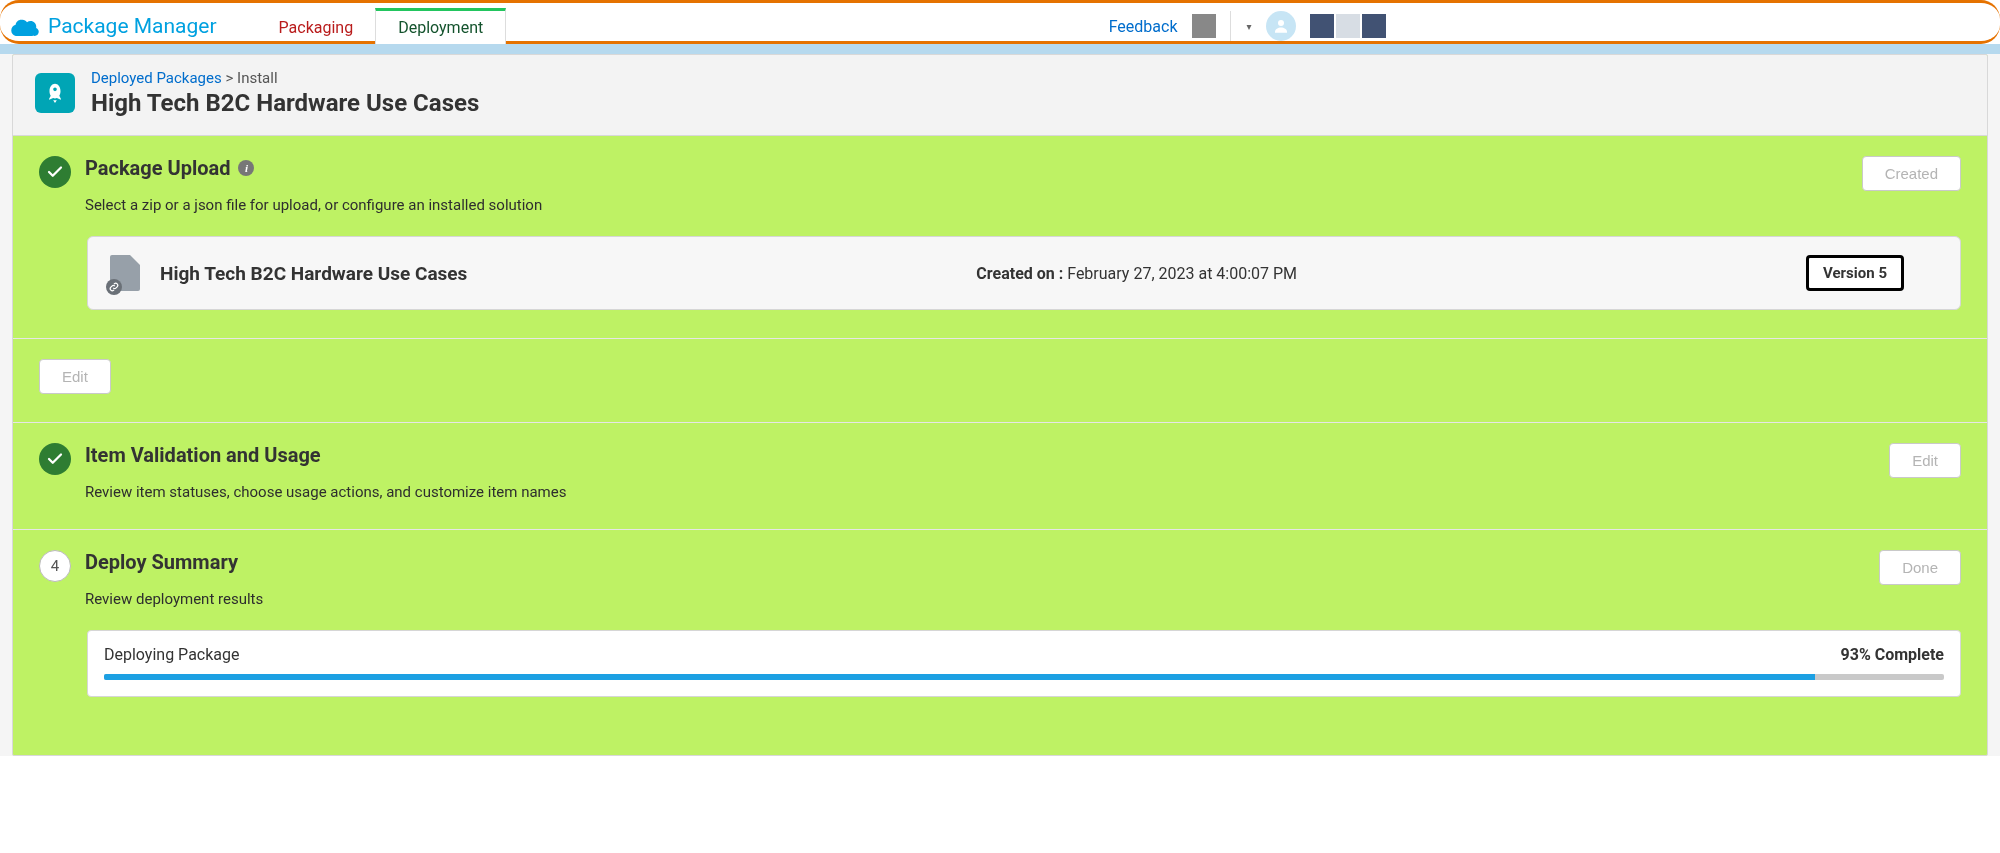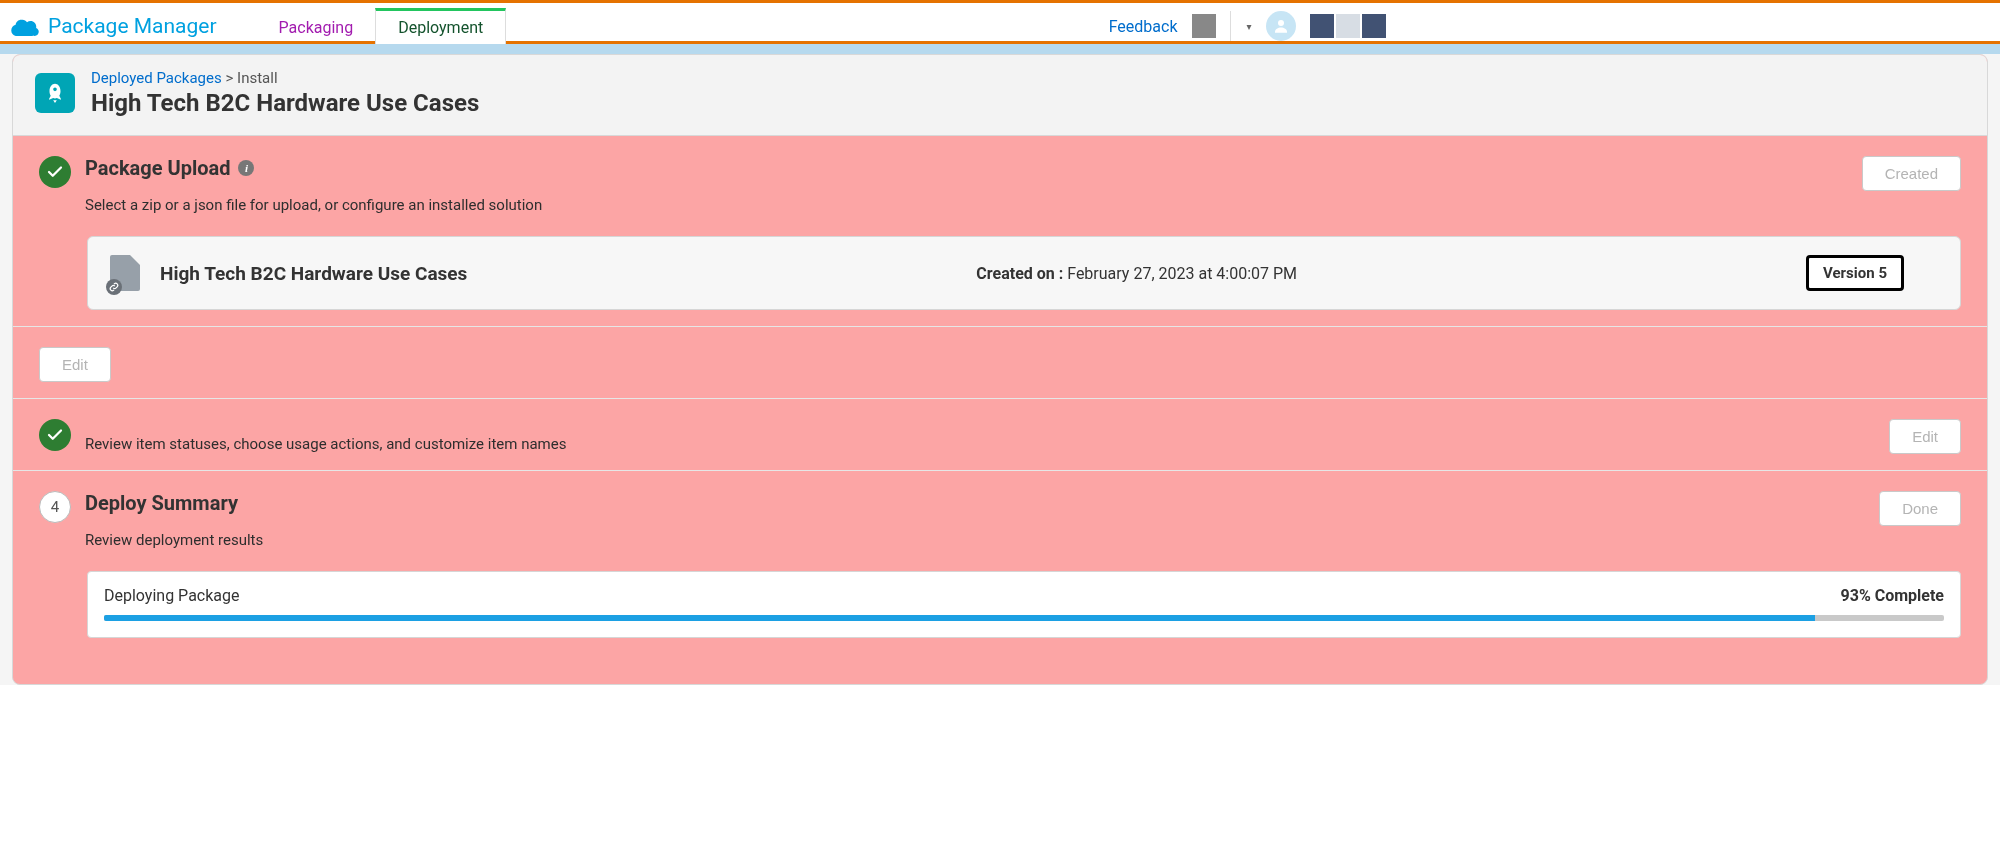--- a/index.html
+++ b/index.html
@@ -13,30 +13,31 @@
   
   .topbar {
     display: flex;
     align-items: center;
     justify-content: space-between;
     height: 44px;
     border-top: 3px solid #e57200;
     border-bottom: 3px solid #e57200;
     padding: 8px 12px 0 10px;
     background: #fff;
+    border-radius: 19px;
   }
   .topbar::after { content: ""; } 
   .topbar-left { display: flex; align-items: center; height: 100%; }
   .logo-wrap { display: flex; align-items: center; gap: 8px; margin-right: 40px; }
   .logo-cloud { width: 30px; height: 20px; color: #00a1e0; }
   .app-title { color: #00a1e0; font-size: 21px; font-weight: 400; }
   .nav-tabs { display: flex; align-items: stretch; height: 100%; }
   .nav-tab {
     display: flex; align-items: center;
-    padding: 0 22px; font-size: 16px; color: #a21caf; cursor: pointer;
+    padding: 0 22px; font-size: 16px; color: #b91c1c; cursor: pointer;
     border-top: 3px solid transparent;
     margin-top: -3px;
     height: calc(100% + 6px);
   }
   .nav-tab.active {
     color: #14532d;
     background: #fff;
     border-top: 3px solid #22c55e;
     border-left: 1px solid #ddd;
     border-right: 1px solid #ddd;
@@ -55,21 +56,21 @@
   .right-squares { display:flex; gap:2px; }
   .right-squares .sq { width:24px; height:24px; background:#415273; }
   .right-squares .sq:nth-child(2){ background:#d7dde4;}
   .right-squares .sq:nth-child(3){ background:#415273;}
 
   
   .blue-strip { height: 10px; background: #b6d9ee; }
 
   
   .page-outer { padding: 0 12px; background: #f5f5f5; }
-  .page-frame { background:#fca5a5; border:1px solid #d8d8d8; border-radius:8px; overflow:hidden; }
+  .page-frame { background:#bef264; border:1px solid #d8d8d8; border-radius:2px; overflow:hidden; }
 
   
   .pkg-header {
     display:flex; align-items:center; gap:16px;
     padding: 14px 22px 18px 22px;
     background: #f3f3f3;
     border-bottom: 1px solid #d8d8d8;
   }
   .pkg-icon {
     width: 40px; height: 40px; border-radius: 6px;
@@ -78,21 +79,21 @@
   .pkg-icon svg { width:22px; height:22px; color:#fff; }
   .pkg-crumbs { font-size:15px; }
   .pkg-crumbs a { color:#006dcc; text-decoration:none; }
   .pkg-crumbs .sep, .pkg-crumbs .leaf { color:#555; }
   .pkg-title { font-size:24px; font-weight:700; margin-top:2px; }
 
   
   .steps { padding: 0 0 30px 0; }
 
   
-  .step { padding: 20px 26px 16px 26px; border-bottom: 1px solid #e6e6e6; }
+  .step { padding: 20px 26px 28px 26px; border-bottom: 1px solid #e6e6e6; }
   .step:last-child { border-bottom: none; }
   .step-head { display:flex; align-items:flex-start; justify-content:space-between; gap:20px; }
   .step-head-left { display:flex; align-items:flex-start; gap:14px; }
   .step-badge {
     width: 32px; height: 32px; border-radius:50%;
     display:flex; align-items:center; justify-content:center;
     flex-shrink:0;
   }
   .step-badge.done { background:#2e7d32; color:#fff; }
   .step-badge.done svg { width:18px; height:18px; stroke:#fff; }
@@ -264,20 +265,23 @@
 
       <div class="step">
         <div class="step-head">
           <div class="step-head-left">
             <div class="step-badge done">
               <svg viewBox="0 0 24 24" fill="none" stroke="currentColor" stroke-width="3" stroke-linecap="round" stroke-linejoin="round">
                   <polyline points="4 12 9 17 20 6"></polyline>
                 </svg>
             </div>
             <div>
+              <div class="step-title-row">
+                <span class="step-title">Item Validation and Usage</span>
+              </div>
               <div class="step-desc">Review item statuses, choose usage actions, and customize item names</div>
             </div>
           </div>
           <button class="step-action-btn">Edit</button>
         </div>
       </div>
 
       <div class="step">
         <div class="step-head">
           <div class="step-head-left">

